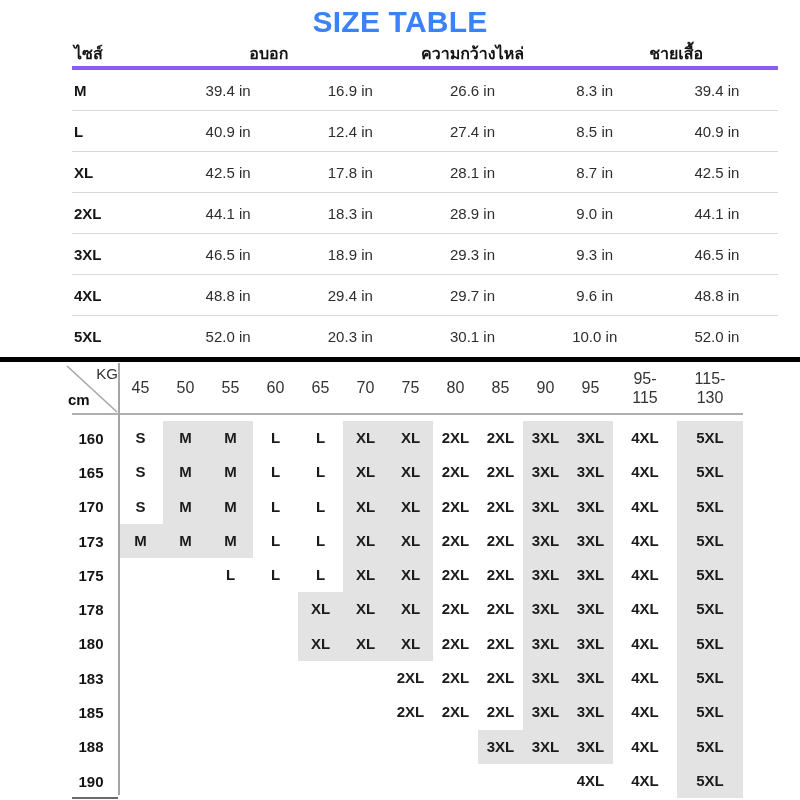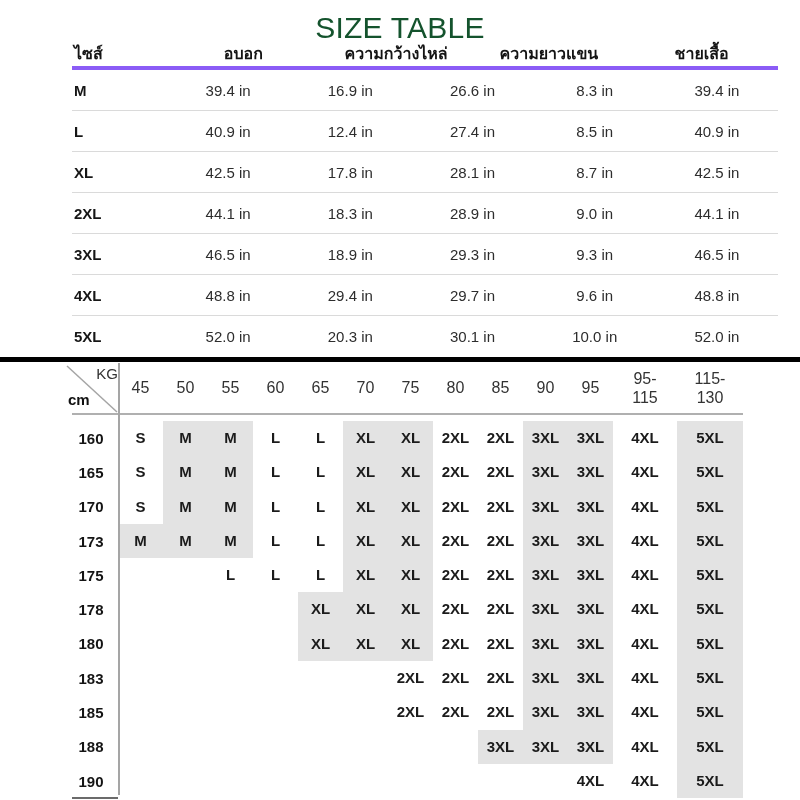--- a/index.html
+++ b/index.html
@@ -3,23 +3,23 @@
 <meta charset="utf-8">
 <style>
   html,body { margin:0; padding:0; }
   body {
     width:800px; height:800px; overflow:hidden; background:#ffffff;
     font-family:"Liberation Sans","DejaVu Sans",sans-serif;
     color:#1c1c1c; -webkit-font-smoothing:antialiased;
   }
   
   .title {
-    height:40px; padding-top:11px; box-sizing:border-box;
+    height:40px; padding-top:5px; box-sizing:border-box;
     text-align:center; font-size:30px; line-height:34px;
-    font-weight:400; letter-spacing:0.2px; color:#14532d;
+    font-weight:700; letter-spacing:0.2px; color:#3b82f6;
   }
   
   .size-table { margin:0 22px 0 72px; }
   .st-row { display:flex; align-items:center; box-sizing:border-box; }
   .st-head { height:30px; border-bottom:4px solid #8b5cf6; }
   .st-data { height:41px; border-bottom:1px solid #dadada; }
   .st-data:last-child { border-bottom:none; }
   .st-size-col { width:95px; padding-left:2px; box-sizing:border-box; text-align:left; }
   .st-col { flex:1; text-align:center; }
   .st-head .st-size-col, .st-head .st-col { font-weight:bold; font-size:16px; color:#141414; }
@@ -58,21 +58,20 @@
 </head>
 <body>
 
 <div class="title">SIZE TABLE</div>
 
 <div class="size-table">
   <div class="st-row st-head">
       <div class="st-size-col">ไซส์</div>
       <div class="st-col">อบอก</div>
       <div class="st-col">ความกว้างไหล่</div>
-      <div class="st-col">ความยาวแขน</div>
       <div class="st-col">ชายเสื้อ</div>
     </div>
   <div>
       <div class="st-row st-data">
         <div class="st-size-col">M</div>
         <div class="st-col">39.4 in</div>
         <div class="st-col">16.9 in</div>
         <div class="st-col">26.6 in</div>
         <div class="st-col">8.3 in</div>
         <div class="st-col">39.4 in</div>

